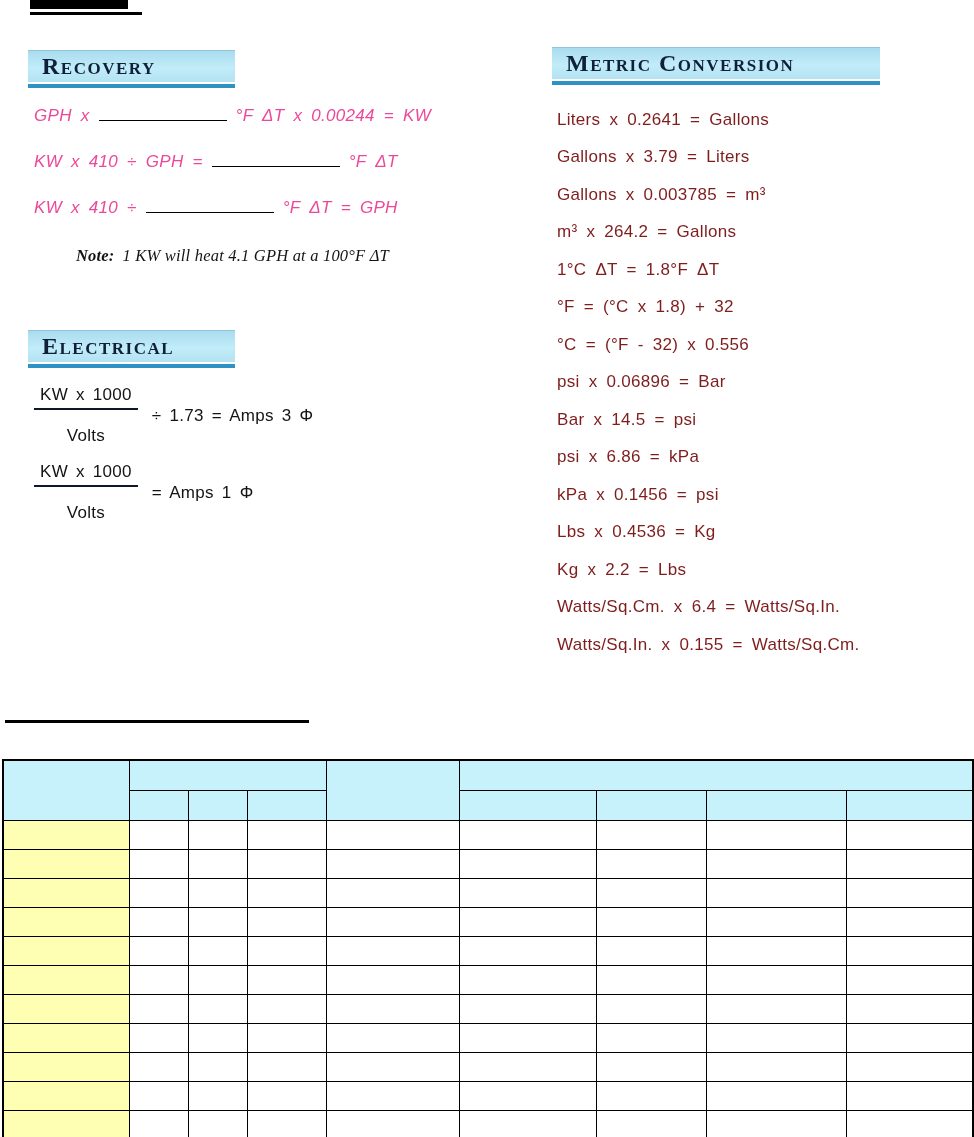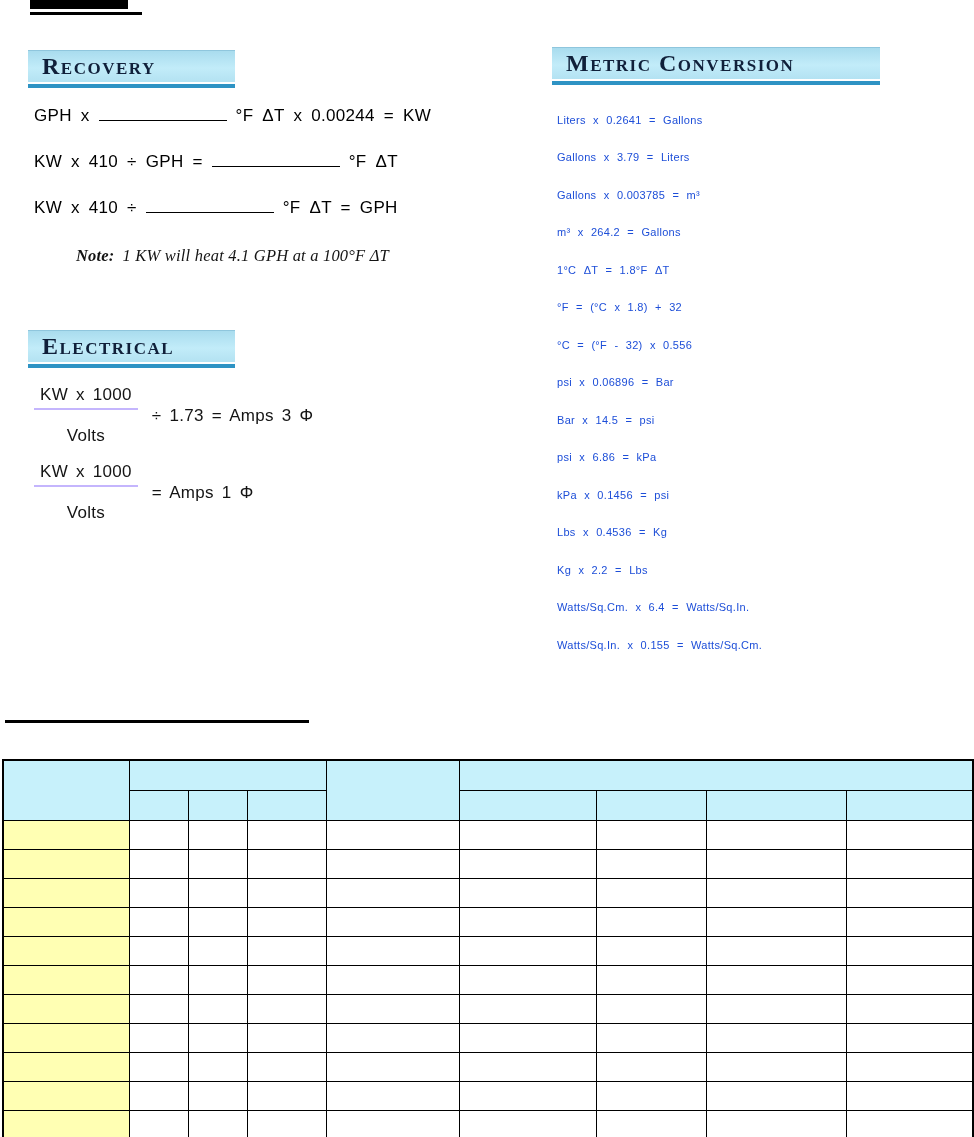--- a/index.html
+++ b/index.html
@@ -34,48 +34,48 @@
     font-size:24px;
     letter-spacing:1.5px;
     color:#10203a;
   }
   .banner-rule { height:4px; background:#2e93c4; margin-top:2px; }
 
   
   .formula-row {
     position:absolute; left:34px;
     font-size:17px; letter-spacing:0.3px; word-spacing:4px;
-    white-space:nowrap; color:#000000;
+    white-space:nowrap; color:#ec4899;font-style:italic;
   }
   .blank {
     display:inline-block; width:128px; height:15px;
     border-bottom:1.6px solid #000;
     margin:0 9px; vertical-align:baseline;
   }
   .note-row {
     position:absolute; left:34px;
     font-family:"Liberation Serif", serif;
     font-style:italic; font-size:16.5px;
     color:#141414; letter-spacing:0.2px;margin-left:42px;
   }
   .note-label { font-weight:bold; margin-right:8px; }
 
   
   .elec-row { position:absolute; left:34px; display:flex; align-items:center; gap:14px;
     font-size:17px; color:#141414; letter-spacing:0.3px; word-spacing:3px; white-space:nowrap; }
   .fraction { display:inline-flex; flex-direction:column; text-align:center; }
-  .fraction .num { border-bottom:2px solid #c4b5fd; padding:0 6px 3px; }
+  .fraction .num { border-bottom:2px solid #0f172a; padding:0 6px 3px; }
   .fraction .den { padding-top:16px; }
 
   
   .conv-list { position:absolute; left:557px; top:101px; }
   .conv-line {
     height:37.5px; display:flex; align-items:center;
-    font-size:11px; letter-spacing:0.3px; word-spacing:4px;
-    color:#1d4ed8; white-space:nowrap;
+    font-size:17px; letter-spacing:0.3px; word-spacing:4px;
+    color:#7f1d1d; white-space:nowrap;
   }
 
   
   .table-title-rule { position:absolute; left:5px; top:720px; width:304px; height:3px; background:#000; }
 
   
   .data-table {
     position:absolute; left:2px; top:759px; width:970px;
     border-collapse:collapse; table-layout:fixed;
     border:2px solid #000;

